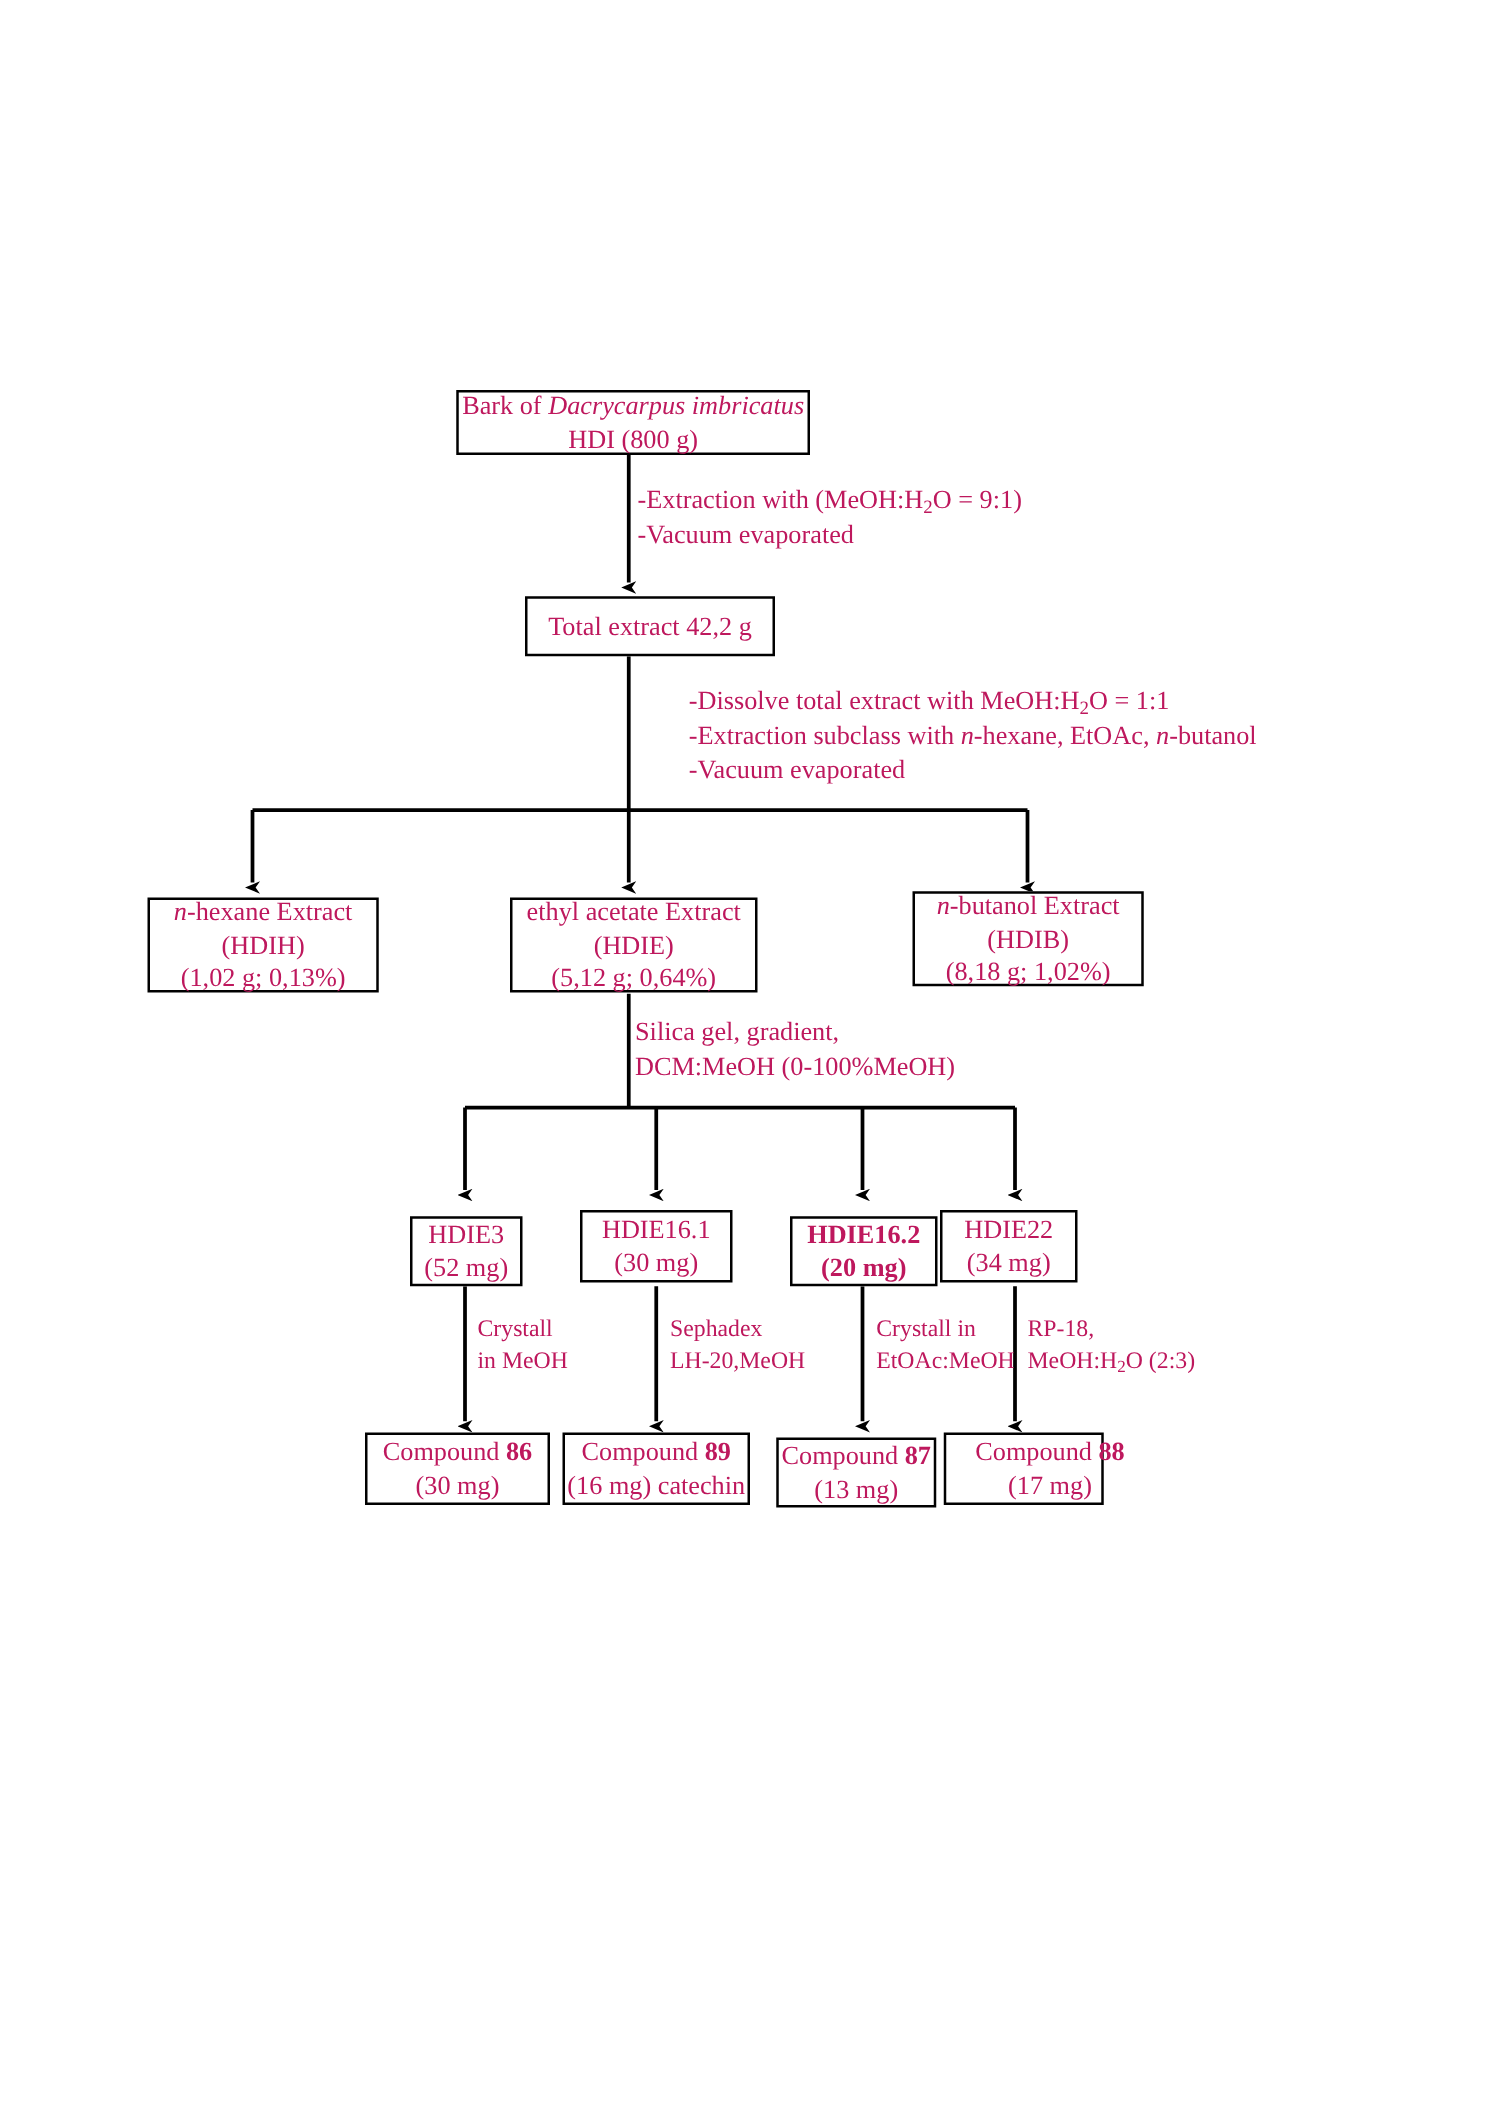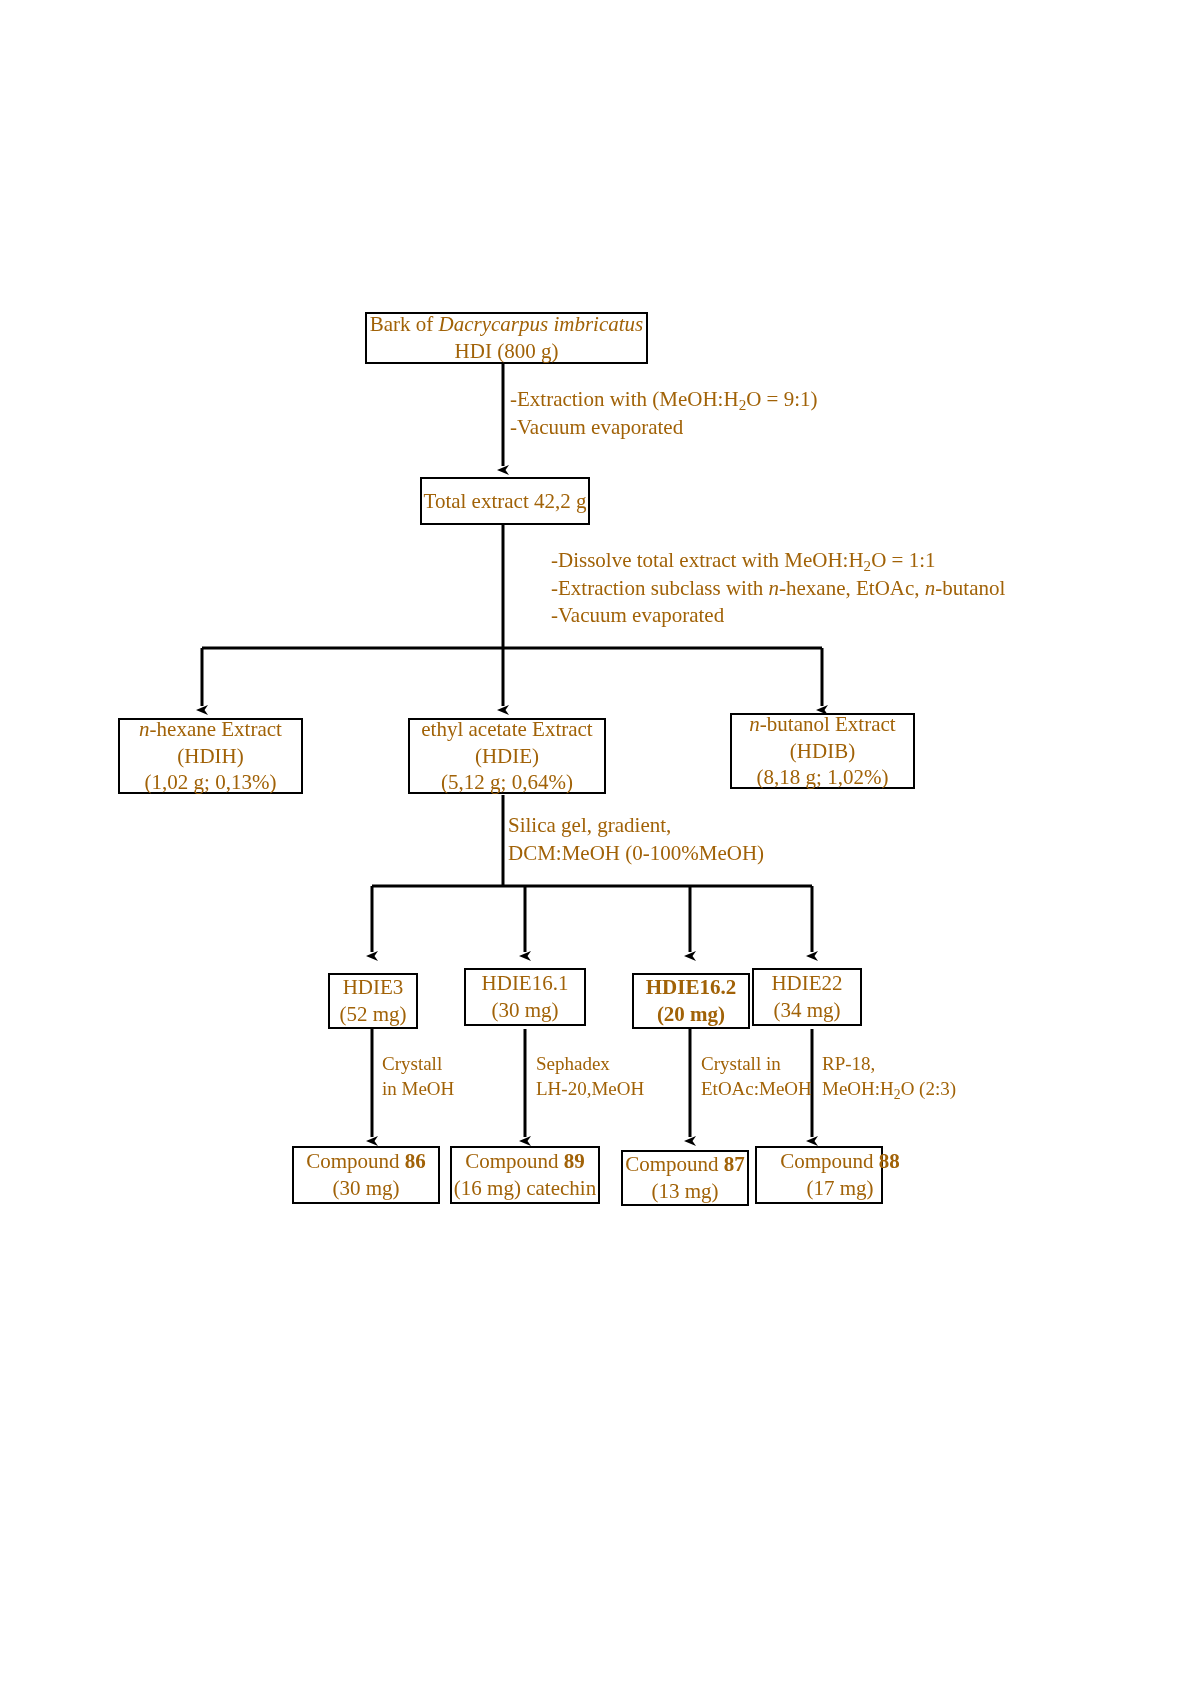--- a/index.html
+++ b/index.html
@@ -6,21 +6,21 @@
     margin: 0;
     padding: 0;
     background: #ffffff;
   }
   #page {
     position: relative;
     width: 1192px;
     height: 1685px;
     background: #ffffff;
     font-family: "Liberation Serif", "DejaVu Serif", serif;
-    color: #a16207;
+    color: #be185d;
     overflow: hidden;
   }
   .box {
     position: absolute;
     border: 2px solid #000000;
     background: #ffffff;
     box-sizing: border-box;
     display: flex;
     flex-direction: column;
     align-items: center;
@@ -93,21 +93,21 @@
       <span>Bark of </span><span class="ital">Dacrycarpus imbricatus</span>
     </div>
     <div class="ln">HDI (800 g)</div>
   </div>
 
   <div class="lbl" style="left:510px; top:386px;">
     <div><span>-Extraction with (MeOH:H</span><sub>2</sub><span>O = 9:1)</span></div>
     <div>-Vacuum evaporated</div>
   </div>
 
-  <div class="box" style="left:420px; top:477px; width:170px; height:48px;">
+  <div class="box" style="left:420px; top:477px; width:200px; height:48px;">
     <div class="ln">Total extract 42,2 g</div>
   </div>
 
   <div class="lbl" style="left:551px; top:547px;">
     <div><span>-Dissolve total extract with MeOH:H</span><sub>2</sub><span>O = 1:1</span></div>
     <div><span>-Extraction subclass with </span><span class="ital">n</span><span>-hexane, EtOAc, </span><span class="ital">n</span><span>-butanol</span></div>
     <div>-Vacuum evaporated</div>
   </div>
 
   <div class="box" style="left:118px; top:718px; width:185px; height:76px;">

